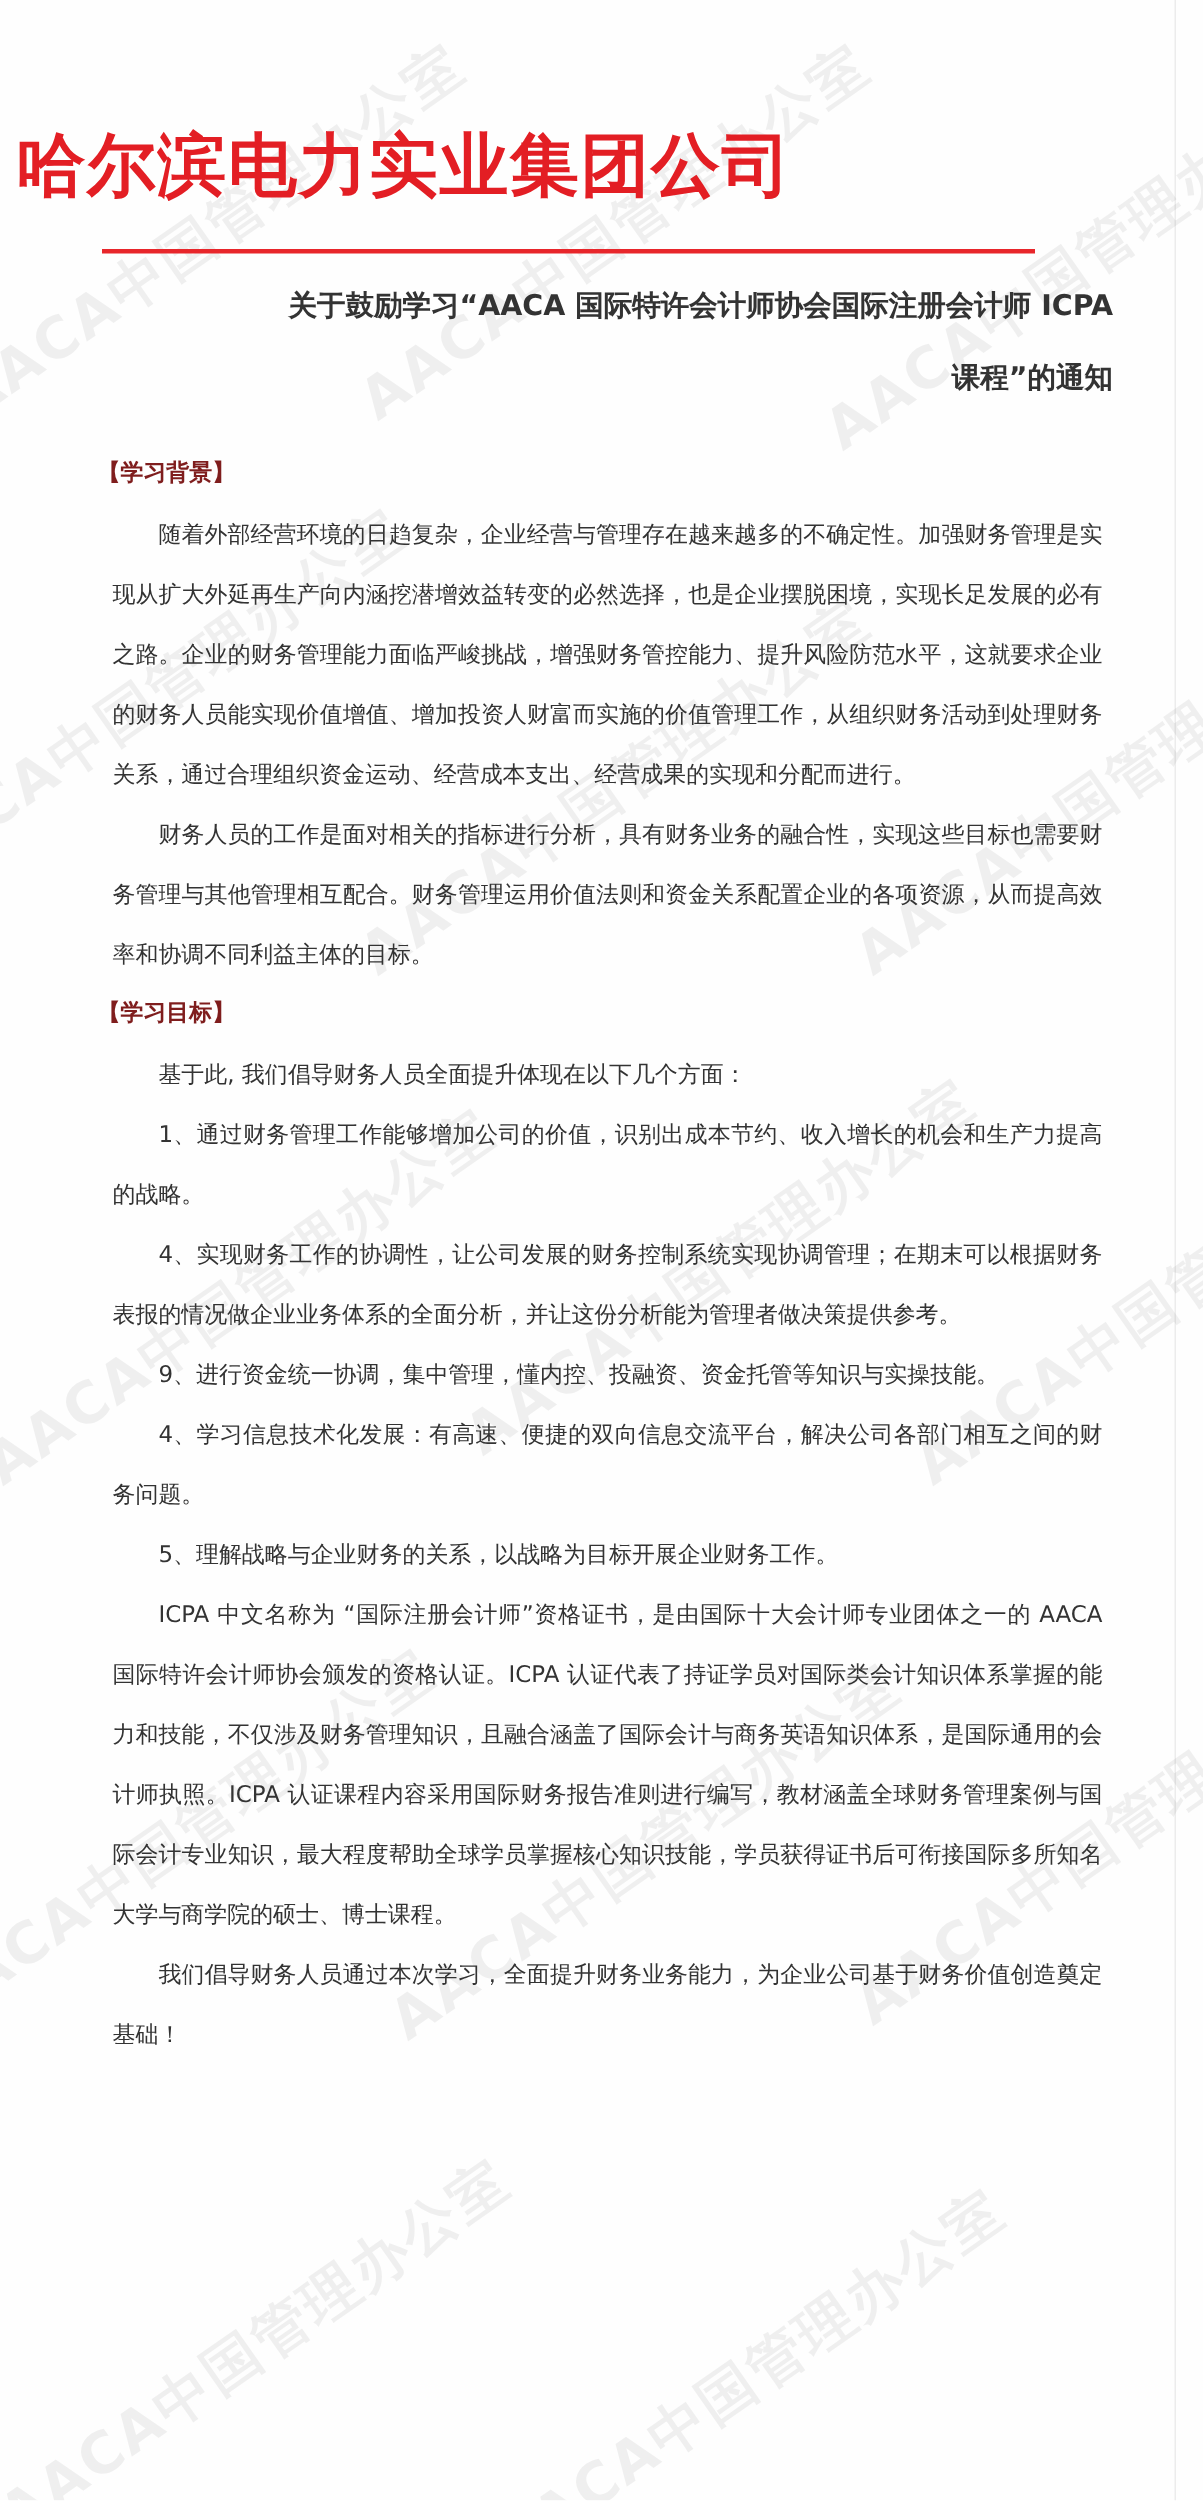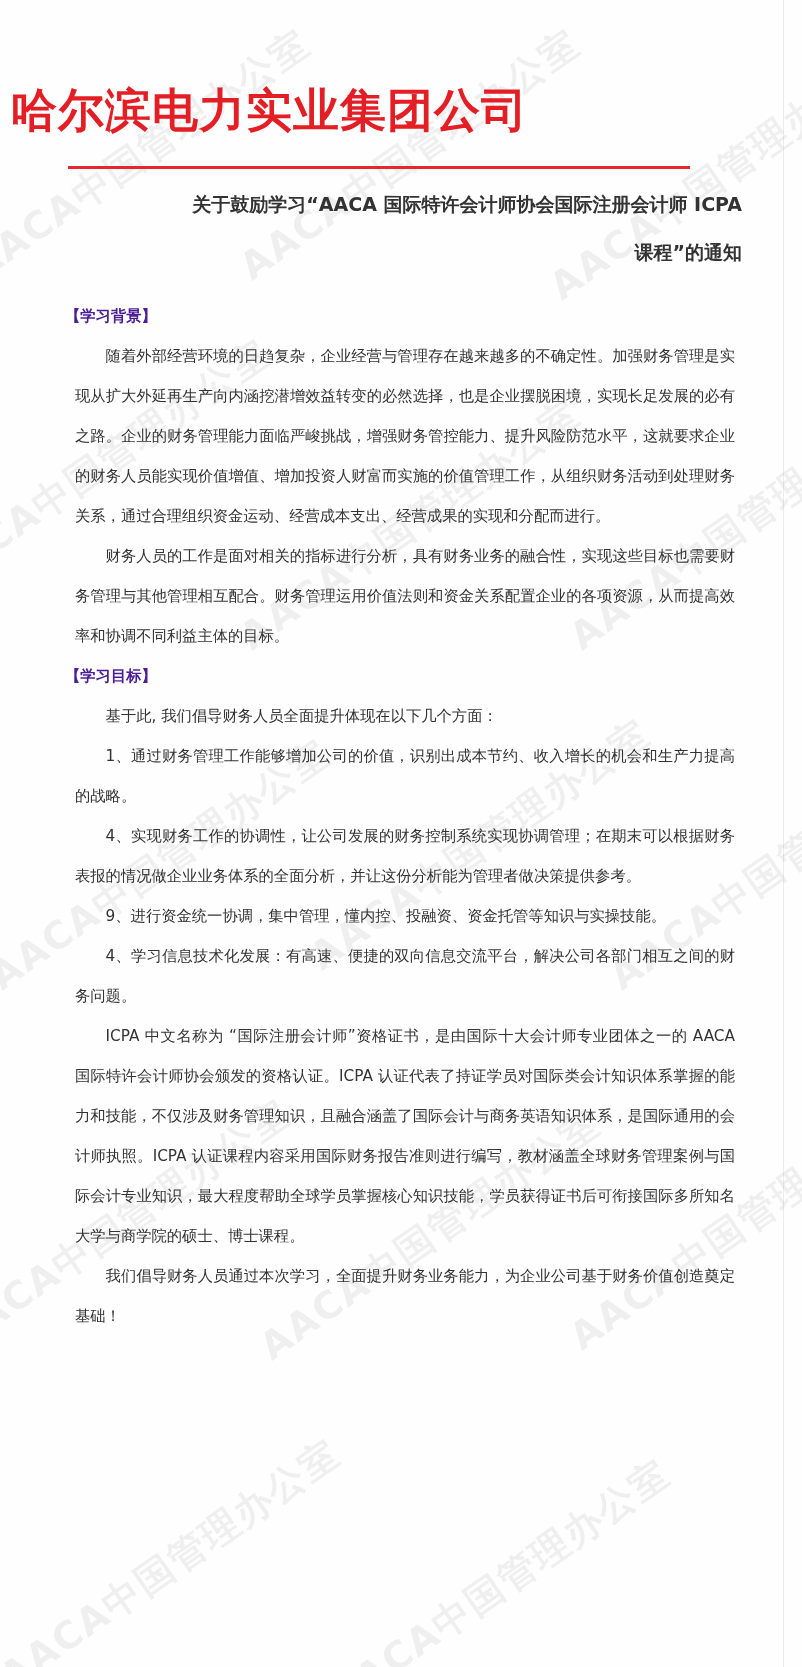--- a/index.html
+++ b/index.html
@@ -91,21 +91,21 @@
       width: 660px;
       top: 296px;
       font-size: 15.3px;
       line-height: 40px;
       color: #333333;
       text-align: justify;
     }
     .section-head {
       font-weight: bold;
       margin-left: -10px;
-      color: #4c1d95;
+      color: #7f1d1d;
       height: 40px;
       font-family: Liberation Serif, serif;
     }
     .para {
       text-indent: 2em;
       margin: 0;
     }
   </style>
 </head>
 <body>
@@ -144,20 +144,21 @@
         <p class="para">随着外部经营环境的日趋复杂，企业经营与管理存在越来越多的不确定性。加强财务管理是实现从扩大外延再生产向内涵挖潜增效益转变的必然选择，也是企业摆脱困境，实现长足发展的必有之路。企业的财务管理能力面临严峻挑战，增强财务管控能力、提升风险防范水平，这就要求企业的财务人员能实现价值增值、增加投资人财富而实施的价值管理工作，从组织财务活动到处理财务关系，通过合理组织资金运动、经营成本支出、经营成果的实现和分配而进行。</p>
         <p class="para">财务人员的工作是面对相关的指标进行分析，具有财务业务的融合性，实现这些目标也需要财务管理与其他管理相互配合。财务管理运用价值法则和资金关系配置企业的各项资源，从而提高效率和协调不同利益主体的目标。</p>
       </div>
       <div>
         <div class="section-head">【学习目标】</div>
         <p class="para">基于此, 我们倡导财务人员全面提升体现在以下几个方面：</p>
         <p class="para">1、通过财务管理工作能够增加公司的价值，识别出成本节约、收入增长的机会和生产力提高的战略。</p>
         <p class="para">4、实现财务工作的协调性，让公司发展的财务控制系统实现协调管理；在期末可以根据财务表报的情况做企业业务体系的全面分析，并让这份分析能为管理者做决策提供参考。</p>
         <p class="para">9、进行资金统一协调，集中管理，懂内控、投融资、资金托管等知识与实操技能。</p>
         <p class="para">4、学习信息技术化发展：有高速、便捷的双向信息交流平台，解决公司各部门相互之间的财务问题。</p>
+        <p class="para">5、理解战略与企业财务的关系，以战略为目标开展企业财务工作。</p>
       </div>
       <div>
         <p class="para">ICPA 中文名称为 “国际注册会计师”资格证书，是由国际十大会计师专业团体之一的 AACA 国际特许会计师协会颁发的资格认证。ICPA 认证代表了持证学员对国际类会计知识体系掌握的能力和技能，不仅涉及财务管理知识，且融合涵盖了国际会计与商务英语知识体系，是国际通用的会计师执照。ICPA 认证课程内容采用国际财务报告准则进行编写，教材涵盖全球财务管理案例与国际会计专业知识，最大程度帮助全球学员掌握核心知识技能，学员获得证书后可衔接国际多所知名大学与商学院的硕士、博士课程。</p>
         <p class="para">我们倡导财务人员通过本次学习，全面提升财务业务能力，为企业公司基于财务价值创造奠定基础！</p>
       </div>
     </div>
   </div>
 </div>
 
 </body></html>

